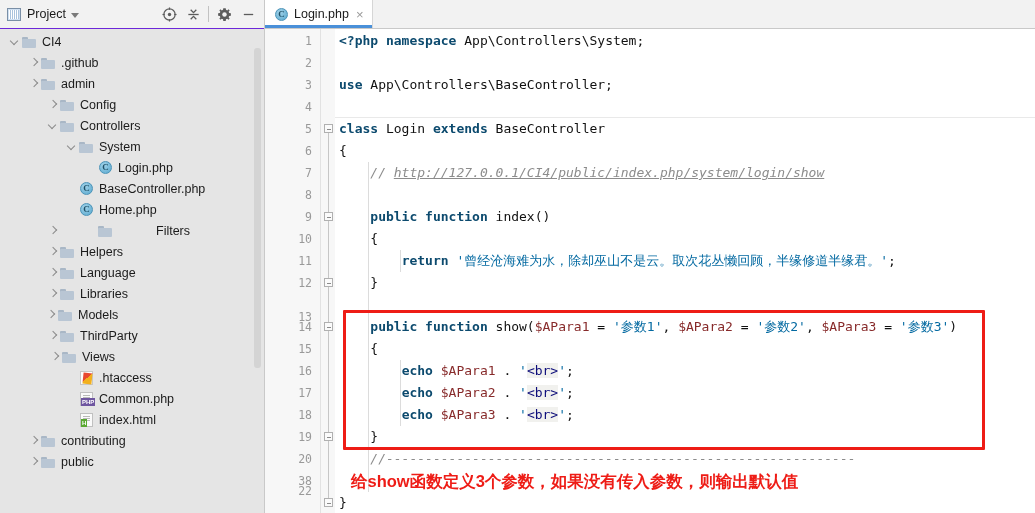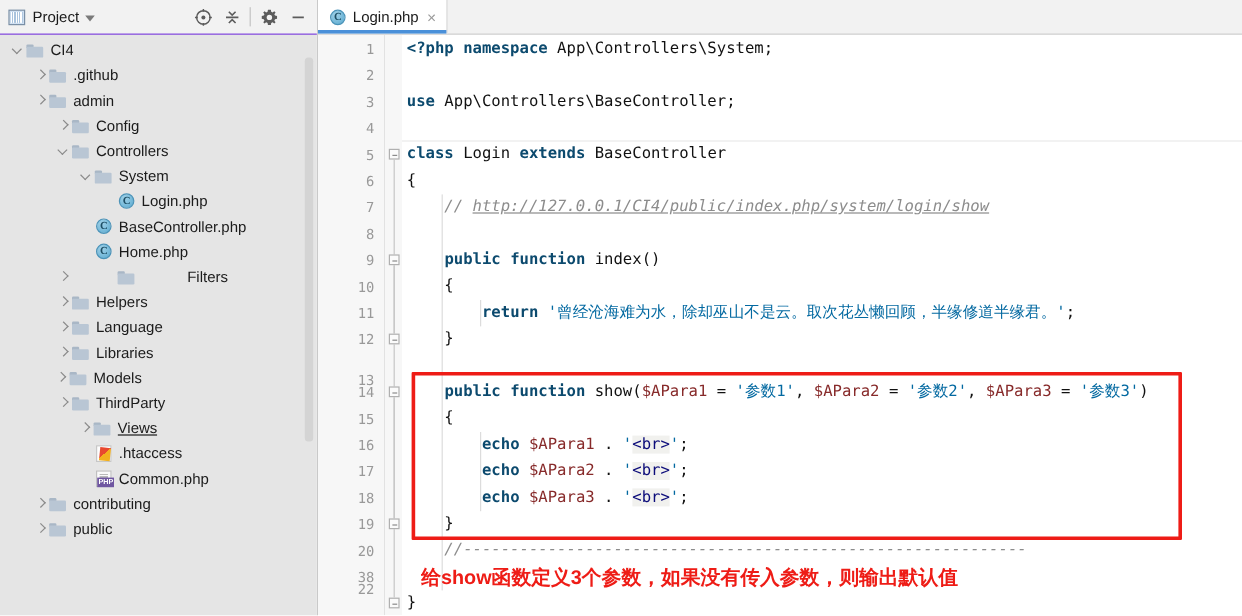--- a/index.html
+++ b/index.html
@@ -430,40 +430,49 @@
         <div class="row" style="padding-left: 44px;">
           <span class="arrow right"></span>
           <span class="folder"></span>
           <span class="lbl">Models</span>
         </div>
         <div class="row" style="padding-left: 46px;">
           <span class="arrow right"></span>
           <span class="folder"></span>
           <span class="lbl">ThirdParty</span>
         </div>
-        <div class="row" style="padding-left: 64px; text-decoration: underline;">
+        <div class="row" style="padding-left: 48px;">
           <span class="arrow right"></span>
           <span class="folder"></span>
           <span class="lbl">Views</span>
         </div>
         <div class="row" style="padding-left: 65px;">
           <span class="arrow "></span>
           <span class="ficon">
             <span class="ht-icon"></span>
           </span>
           <span class="lbl">.htaccess</span>
         </div>
         <div class="row" style="padding-left: 65px;">
           <span class="arrow "></span>
           <span class="ficon">
             <span class="file-doc">
               <span class="badge php">PHP</span>
             </span>
           </span>
           <span class="lbl">Common.php</span>
+        </div>
+        <div class="row" style="padding-left: 65px;">
+          <span class="arrow "></span>
+          <span class="ficon">
+            <span class="file-doc">
+              <span class="badge html">H</span>
+            </span>
+          </span>
+          <span class="lbl">index.html</span>
         </div>
         <div class="row" style="padding-left: 27px;">
           <span class="arrow right"></span>
           <span class="folder"></span>
           <span class="lbl">contributing</span>
         </div>
         <div class="row" style="padding-left: 27px;">
           <span class="arrow right"></span>
           <span class="folder"></span>
           <span class="lbl">public</span>

